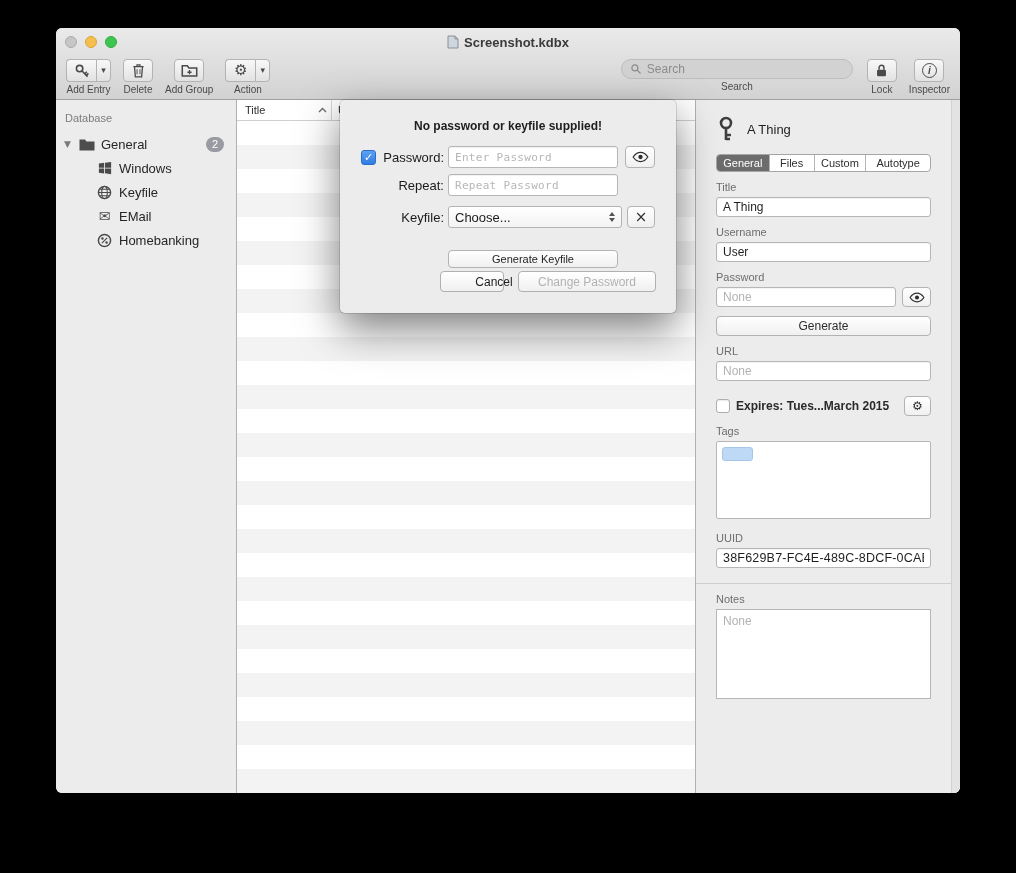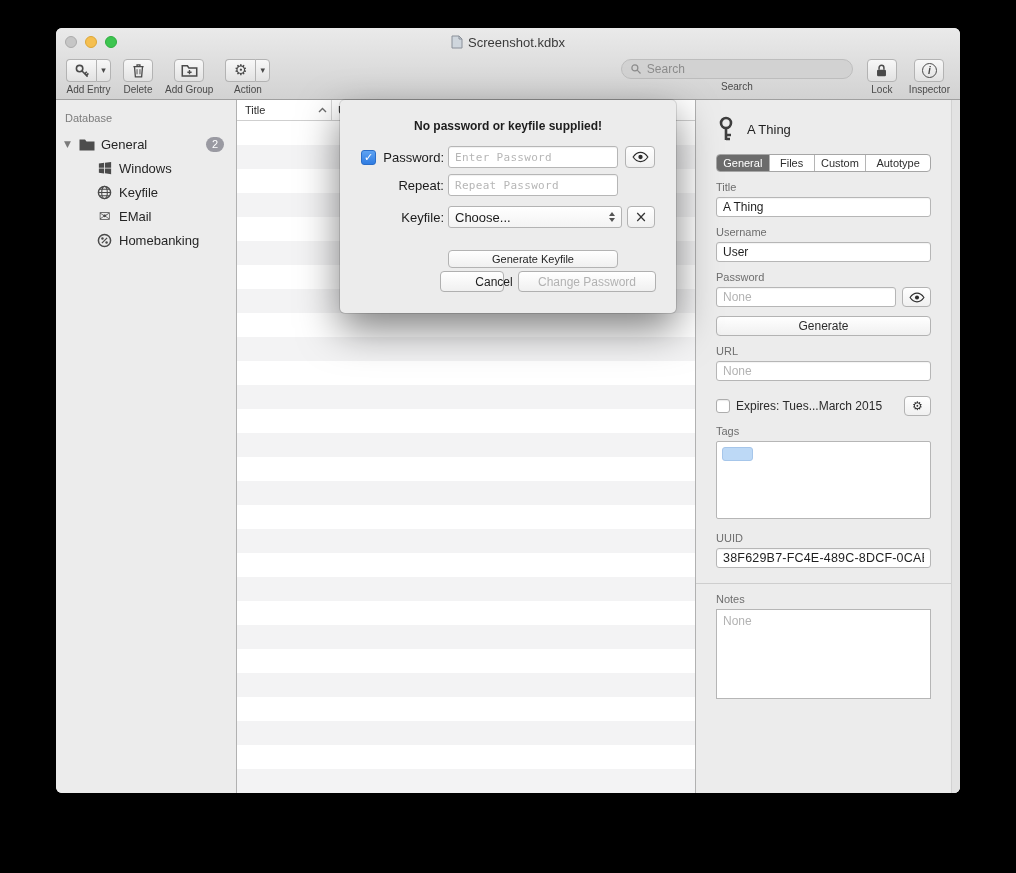--- a/index.html
+++ b/index.html
@@ -12,21 +12,21 @@
     -webkit-font-smoothing:antialiased;
   }
   .window {
     position:absolute; left:56px; top:28px; width:904px; height:765px;
     background:#ececec; border-radius:6px;
     box-shadow:0 22px 60px rgba(0,0,0,.65), 0 0 0 1px rgba(0,0,0,.35);
     overflow:hidden;
   }
   
   .chrome { background:linear-gradient(#eaeaea,#d2d2d2); border-bottom:1px solid #9f9f9f; }
-  .titlebar { height:28px; position:relative; }
+  .titlebar { height:28px; position:relative;font-weight:bold; }
   .traffic { position:absolute; left:9px; top:8px; display:flex; gap:8px; }
   .light { width:12px; height:12px; border-radius:50%; }
   .light.close { background:#c6c6c6; border:1px solid #ababab; }
   .light.min   { background:#f5bf50; border:1px solid #dca737; }
   .light.zoom  { background:#3dc550; border:1px solid #2fae3f; }
   .win-title {
     position:absolute; left:0; right:0; top:0; height:28px;
     display:flex; align-items:center; justify-content:center; gap:5px;
     font-size:13px; color:#3a3a3a;
   }
@@ -109,21 +109,21 @@
   .wide-btn {
     margin-top:9px; width:100%; height:20px; background:linear-gradient(#ffffff,#f0f0f0);
     border:1px solid #b3b3b3; border-radius:4px; font-size:12px; color:#2c2c2c;
     display:flex; align-items:center; justify-content:center;
   }
   .expires-row { display:flex; align-items:center; margin-top:15px; gap:6px; }
   .checkbox-empty {
     width:14px; height:14px; background:#fff; border:1px solid #adadad; border-radius:3px;
     box-shadow:inset 0 1px 1px rgba(0,0,0,.08); flex-shrink:0;
   }
-  .expires-label { font-size:12px; color:#2a2a2a; white-space:nowrap; }
+  .expires-label { font-size:12px; color:#2a2a2a; white-space:nowrap;font-weight:bold; }
   .gear-btn {
     margin-left:auto; width:27px; height:20px; background:linear-gradient(#ffffff,#f0f0f0);
     border:1px solid #b3b3b3; border-radius:4px;
     display:flex; align-items:center; justify-content:center;
   }
   .tags-box {
     width:100%; height:78px; background:#fff; border:1px solid #b6b6b6; border-radius:2px; padding:5px;
   }
   .tag-pill { width:31px; height:14px; background:#bdd9f6; border:1px solid #a6c6ea; border-radius:3px; }
   .insp-divider { height:1px; background:#cecece; margin:15px -29px 0 -20px; }

